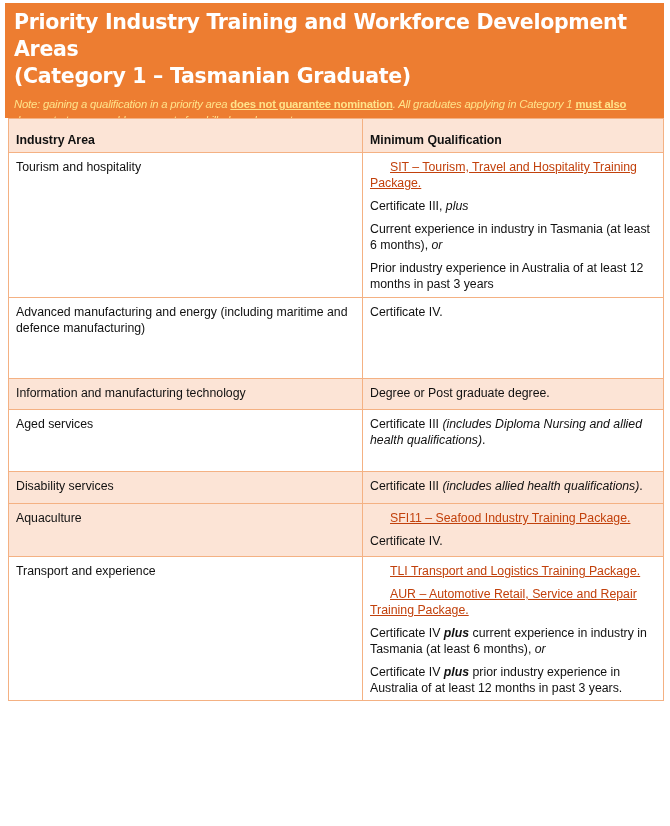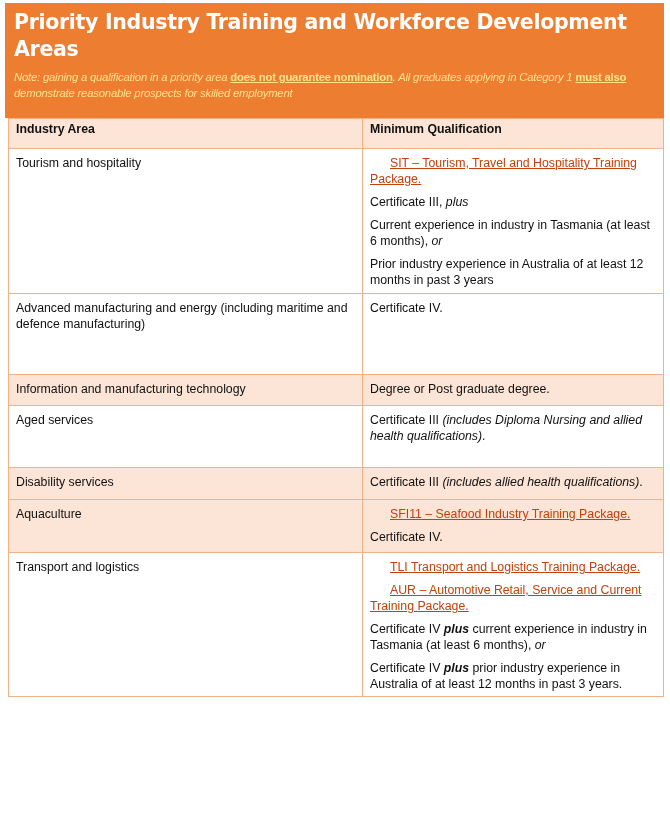--- a/index.html
+++ b/index.html
@@ -25,35 +25,36 @@
     position: absolute; left: 8px; top: 118px; width: 655px;
     border-collapse: collapse; table-layout: fixed;
     font-size: 12.3px; line-height: 16px;
   }
   table.priority col.c1 { width: 354px; }
   table.priority col.c2 { width: 301px; }
   table.priority td, table.priority th {
     border: 1px solid #F4B183; vertical-align: top; text-align: left;
     padding: 6px 6px 4px 7px;
   }
-  table.priority th { font-weight: bold; background: #FCE4D6; height: 30px; padding-top: 2px; }
+  table.priority th { font-weight: bold; background: #FCE4D6; height: 30px; padding-top: 13px; }
   tr.shade td { background: #FCE4D6; }
   tr.plain td { background: #ffffff; }
   .cell-line { margin-bottom: 7px; }
   .cell-line:last-child { margin-bottom: 0; }
   a.link { color: #c2410c; text-decoration: underline; margin-left: 20px; }
   .it { font-style: italic; }
   .bi { font-style: italic; font-weight: bold; }
 </style>
 </head>
 <body>
 
 <div class="banner">
   <div class="banner-title">
     <div>Priority Industry Training and Workforce Development Areas</div>
+    <div>(Category 1 – Tasmanian Graduate)</div>
   </div>
   <div class="banner-note"><span>Note: gaining a qualification in a priority area </span><span class="emph">does not guarantee nomination</span><span>. All graduates applying in Category 1 </span><span class="emph">must also</span><span> demonstrate reasonable prospects for skilled employment</span></div>
 </div>
 
 <table class="priority">
   <colgroup>
       <col class="c1">
       <col class="c2">
     </colgroup>
   <thead>
@@ -106,22 +107,22 @@
 
     <tr class="shade" style="height:53px">
       <td>Aquaculture</td>
       <td>
         <div class="cell-line"><a class="link">SFI11 – Seafood Industry Training Package.</a></div>
         <div class="cell-line">Certificate IV.</div>
       </td>
     </tr>
 
     <tr class="plain" style="height:143px">
-      <td>Transport and logistics</td>
+      <td>Transport and experience</td>
       <td>
         <div class="cell-line"><a class="link">TLI Transport and Logistics Training Package.</a></div>
-        <div class="cell-line"><a class="link">AUR – Automotive Retail, Service and Current Training Package.</a></div>
+        <div class="cell-line"><a class="link">AUR – Automotive Retail, Service and Repair Training Package.</a></div>
         <div class="cell-line"><span>Certificate IV </span><span class="bi">plus</span><span> current experience in industry in Tasmania (at least 6 months), </span><span class="it">or</span></div>
         <div class="cell-line"><span>Certificate IV </span><span class="bi">plus</span><span> prior industry experience in Australia of at least 12 months in past 3 years.</span></div>
       </td>
     </tr>
   </tbody>
 </table>
 
 </body></html>

